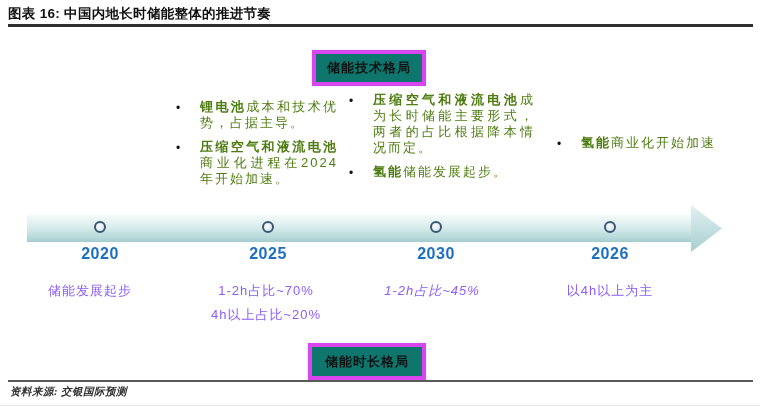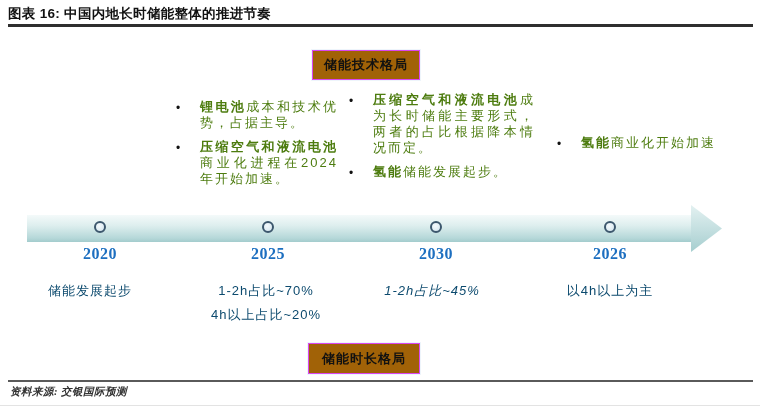--- a/index.html
+++ b/index.html
@@ -18,22 +18,22 @@
     font-size: 13.5px; font-weight: bold; color: #111;
     letter-spacing: 0.3px;
   }
   .title-rule {
     position: absolute; left: 8px; top: 24px; width: 745px; height: 2.5px;
     background: #2e2e2e;
   }
 
   .label-box {
     position: absolute;
-    background: #a16207;
-    border: 1px solid #d946ef;
+    background: #0f766e;
+    border: 4px solid #d946ef;
     display: flex; align-items: center; justify-content: center;
     font-size: 13px; font-weight: bold; color: #111;
     letter-spacing: 1px;
     box-shadow: 0 0 0 1px #eef5fb;
   }
   .tech-box { left: 312px; top: 50px; width: 106px; height: 28px; }
   .duration-box { left: 308px; top: 343px; width: 110px; height: 29px; }
 
   .bullets { position: absolute; }
   .bullets .bullet { display: flex; margin-bottom: 8px; }
@@ -66,26 +66,25 @@
     position: absolute; top: 221px;
     width: 8px; height: 8px; border-radius: 50%;
     border: 2.5px solid #3c576d;
     background: radial-gradient(circle at 40% 35%, #f4fafc 0%, #d9e9f1 80%);
   }
   .tl-year {
     position: absolute; top: 245px; width: 80px;
     text-align: center;
     font-size: 16px; font-weight: bold; color: #1d6fc0;
     letter-spacing: 0.5px;
-    font-family: Liberation Serif, serif;
   }
   .milestone {
     position: absolute; width: 150px;
     text-align: center;
-    font-size: 13px; color: #0c4a6e;
+    font-size: 13px; color: #8b5cf6;
     letter-spacing: 1px;
     line-height: 24px;
   }
 
   .source-rule {
     position: absolute; left: 8px; top: 380px; width: 745px; height: 2px;
     background: #5a5a5a;
   }
   .source {
     position: absolute; left: 10px; top: 385px;

